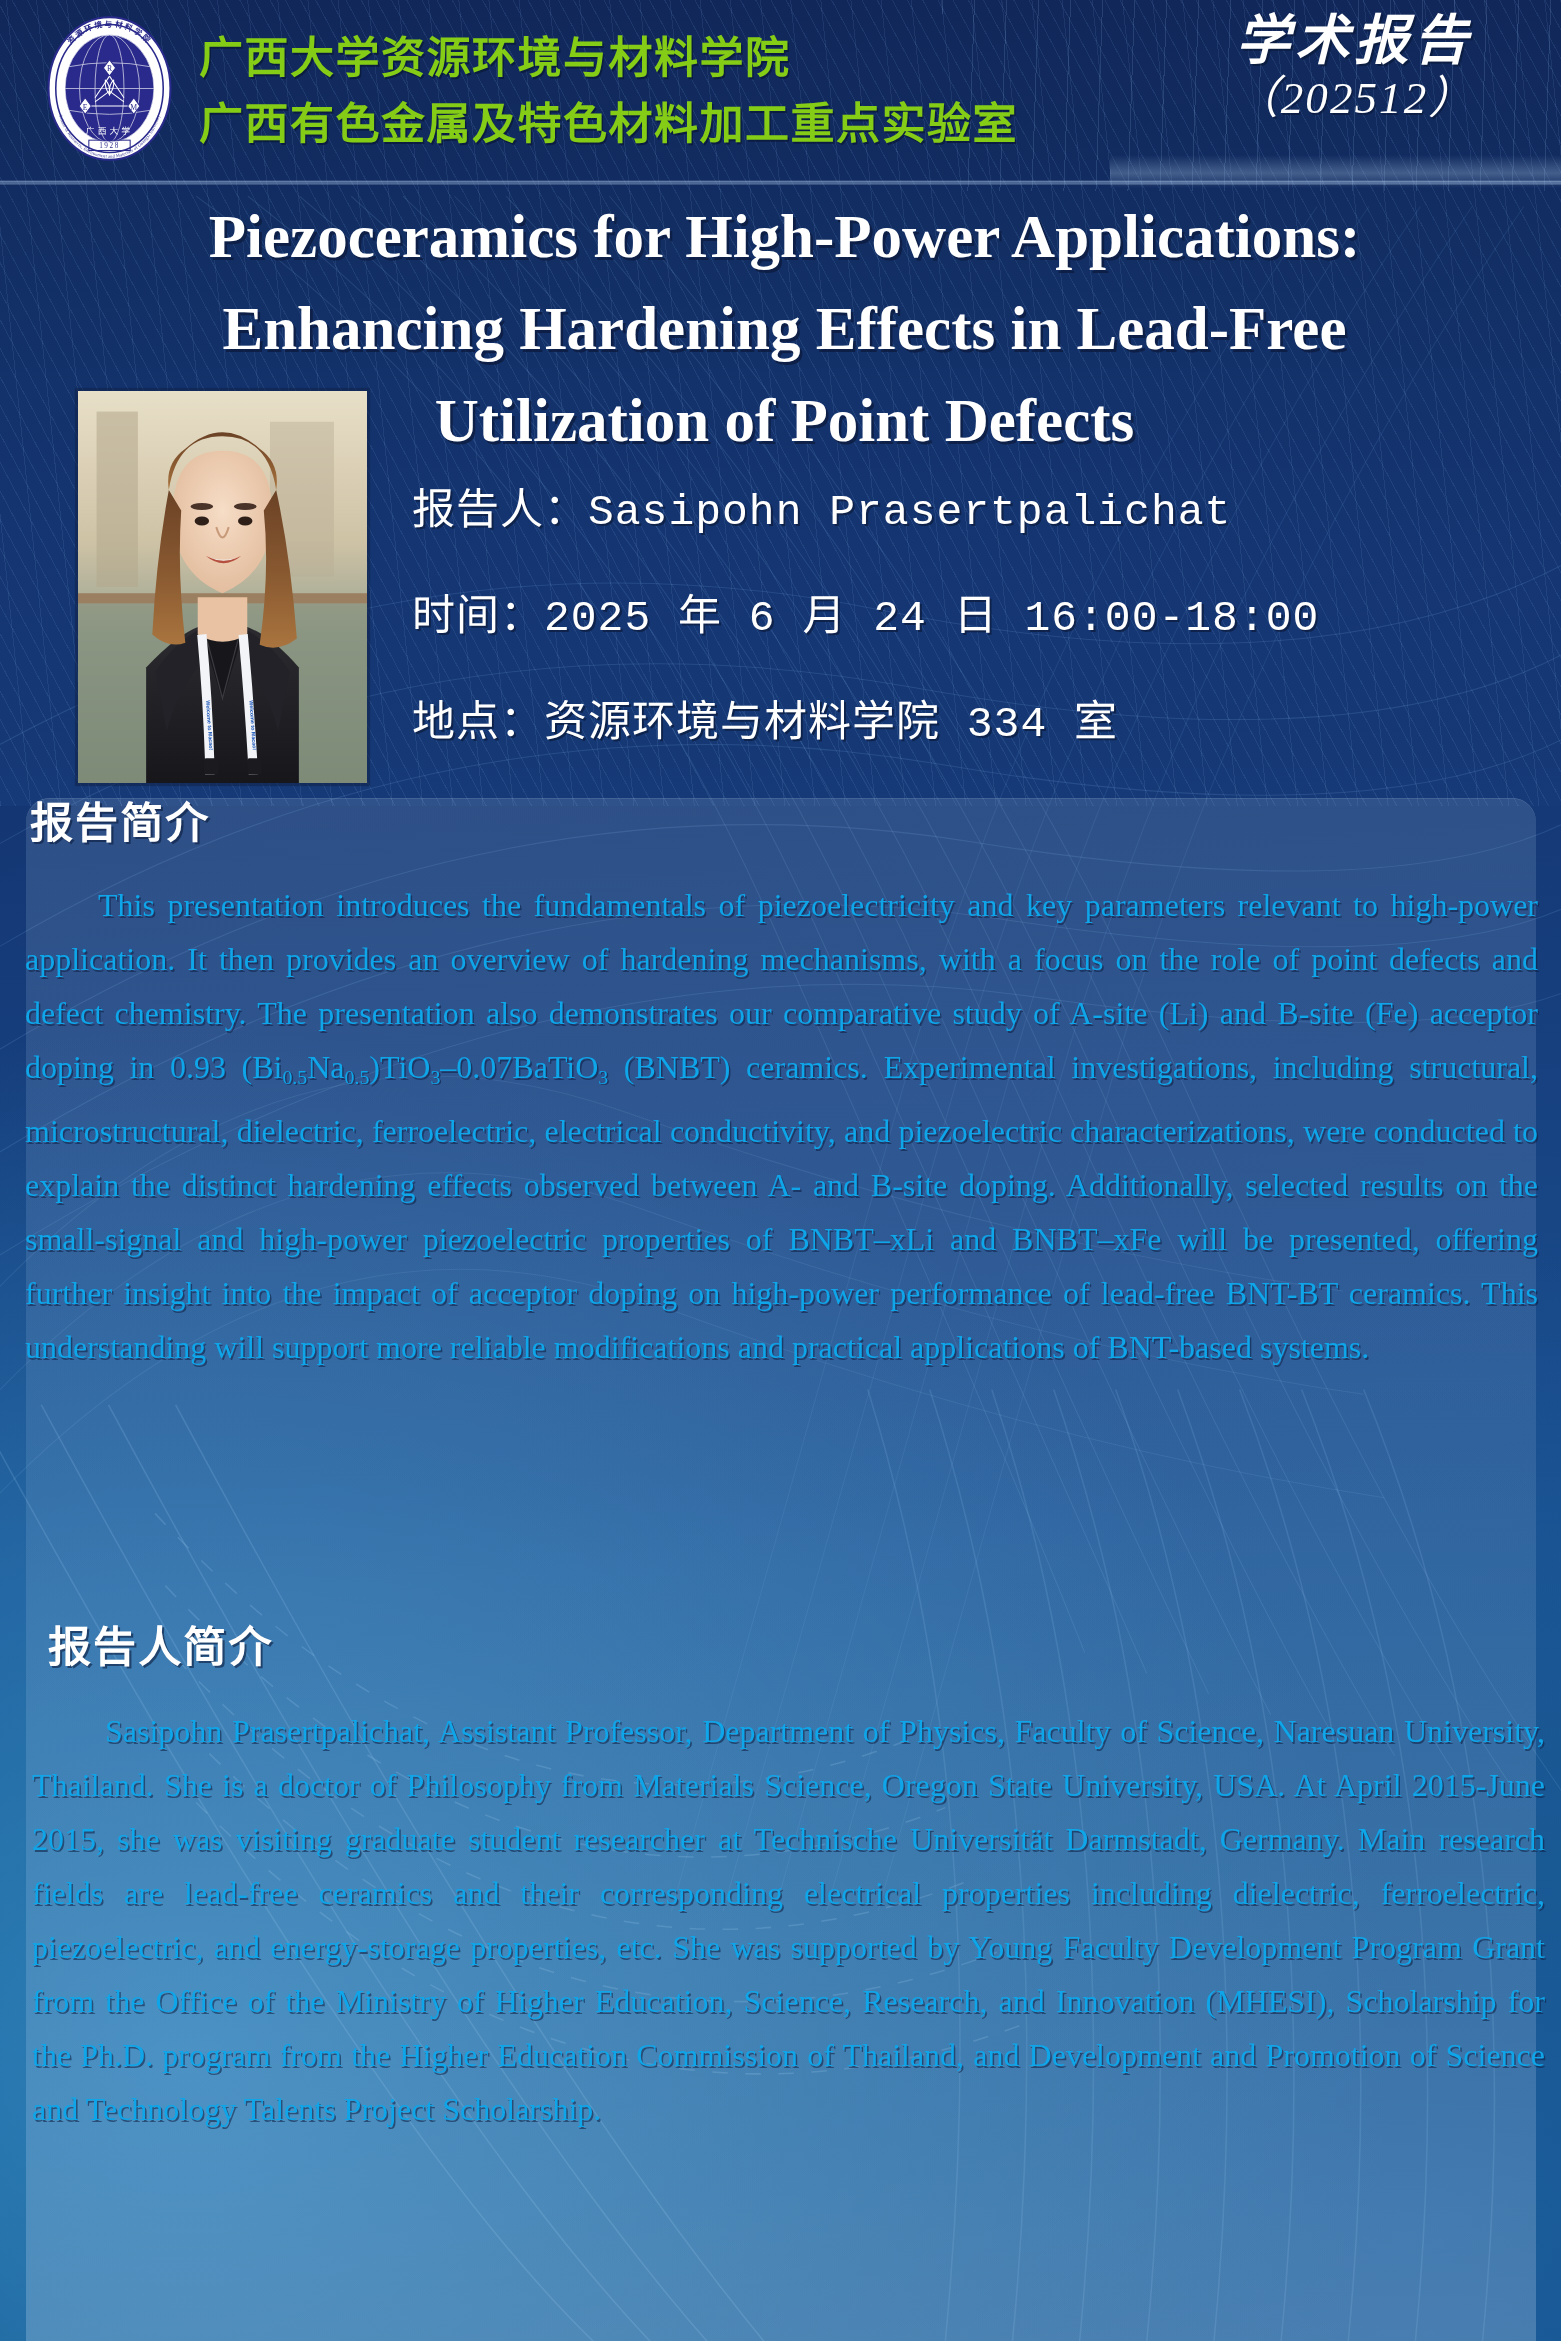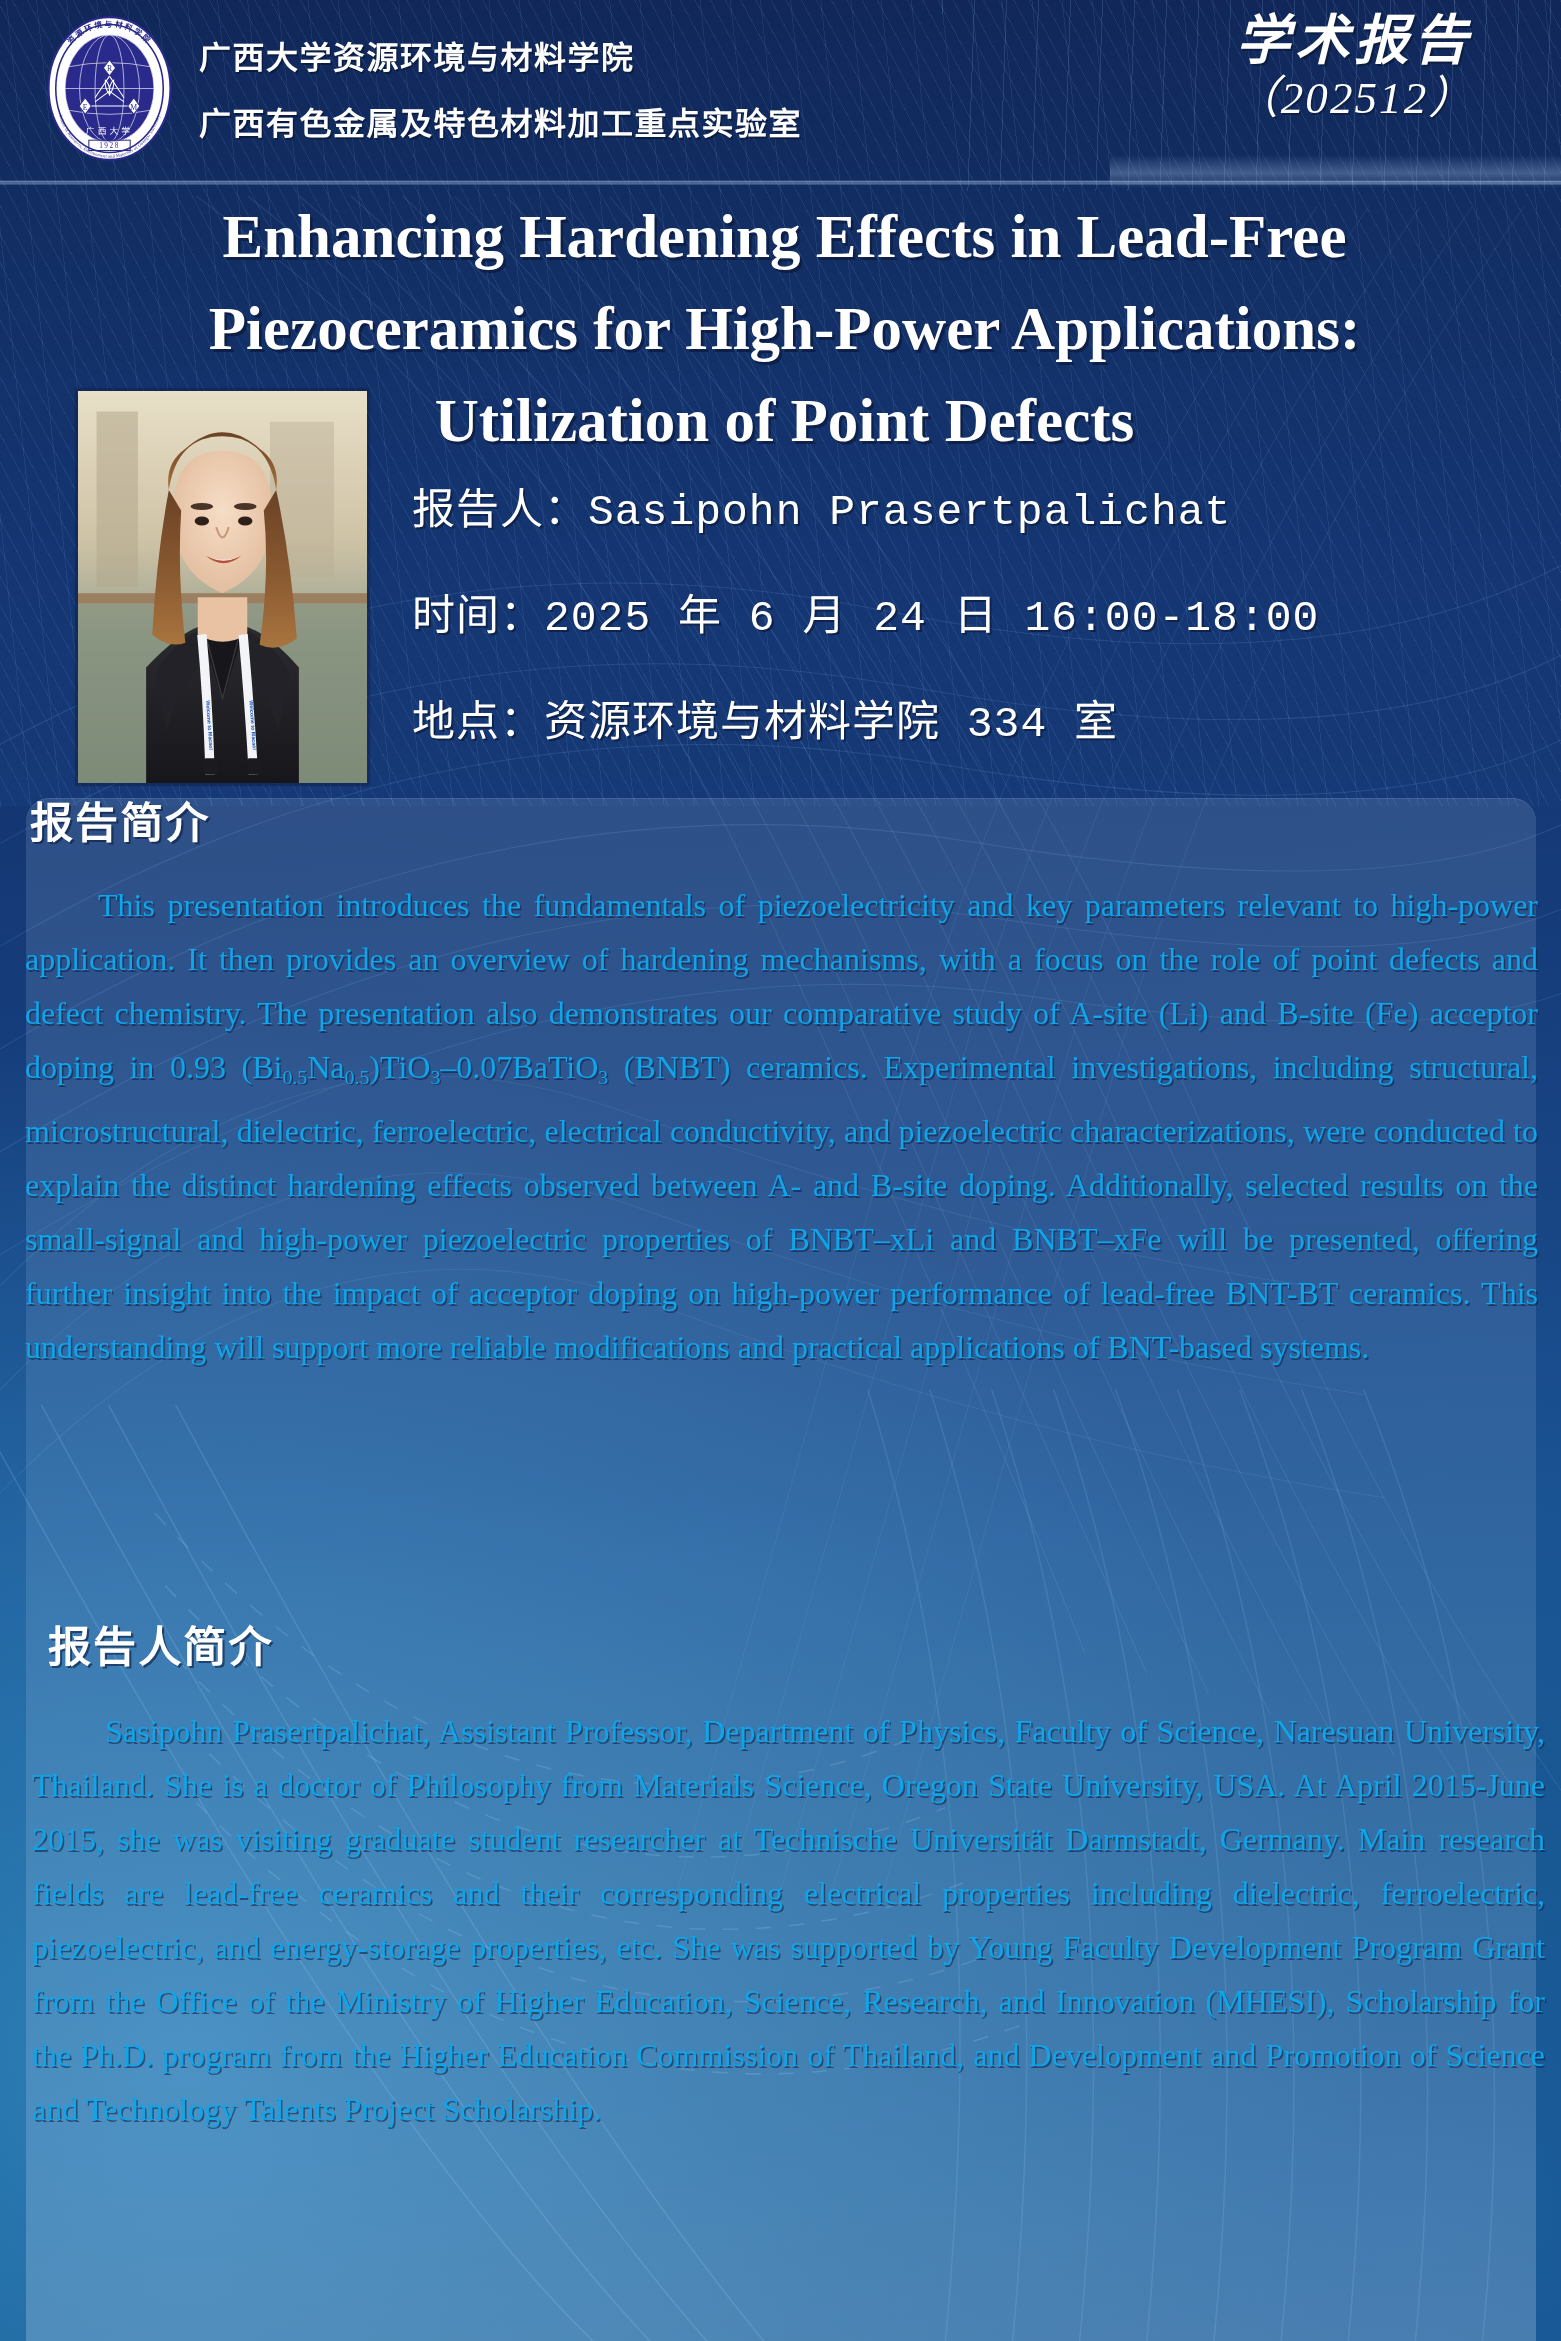--- a/index.html
+++ b/index.html
@@ -93,24 +93,24 @@
     width:155px; height:155px;
   }
   .logo svg{width:100%;height:100%;display:block;}
 
   .org-lines{
     position:absolute; left:199px; top:25px; width:971px;
   }
   .org-line{
     font-family:"Liberation Sans", sans-serif;
     font-weight:700;
-    font-size:32px;
+    font-size:44px;
     line-height:66px;
     letter-spacing:1.5px;
-    color:#ffffff;
+    color:#84cc16;
     text-shadow:1.5px 1.5px 0 rgba(10,24,56,.75);
     white-space:nowrap;
   }
 
   .report-badge{
     position:absolute; right:27px; top:10.3px;
     width:361px;
     text-align:center;
     font-style:italic;
   }
@@ -336,22 +336,22 @@
       <div class="org-line">广西有色金属及特色材料加工重点实验室</div>
     </div>
 
     <div class="report-badge">
       <div class="big">学术报告</div>
       <div class="num">（202512）</div>
     </div>
   </div>
 
   <div class="title-block">
+    <div class="title-line">Piezoceramics for High-Power Applications:</div>
     <div class="title-line">Enhancing Hardening Effects in Lead-Free</div>
-    <div class="title-line">Piezoceramics for High-Power Applications:</div>
     <div class="title-line">Utilization of Point Defects</div>
   </div>
 
   <div class="photo">
     <svg viewBox="0 0 280 380" preserveAspectRatio="xMidYMid slice" xmlns="http://www.w3.org/2000/svg">
       <defs>
         <linearGradient id="skyg" x1="0" y1="0" x2="0" y2="1">
           <stop offset="0%" stop-color="#e8dfc8"></stop>
           <stop offset="38%" stop-color="#cfc3a6"></stop>
           <stop offset="62%" stop-color="#9aa391"></stop>

